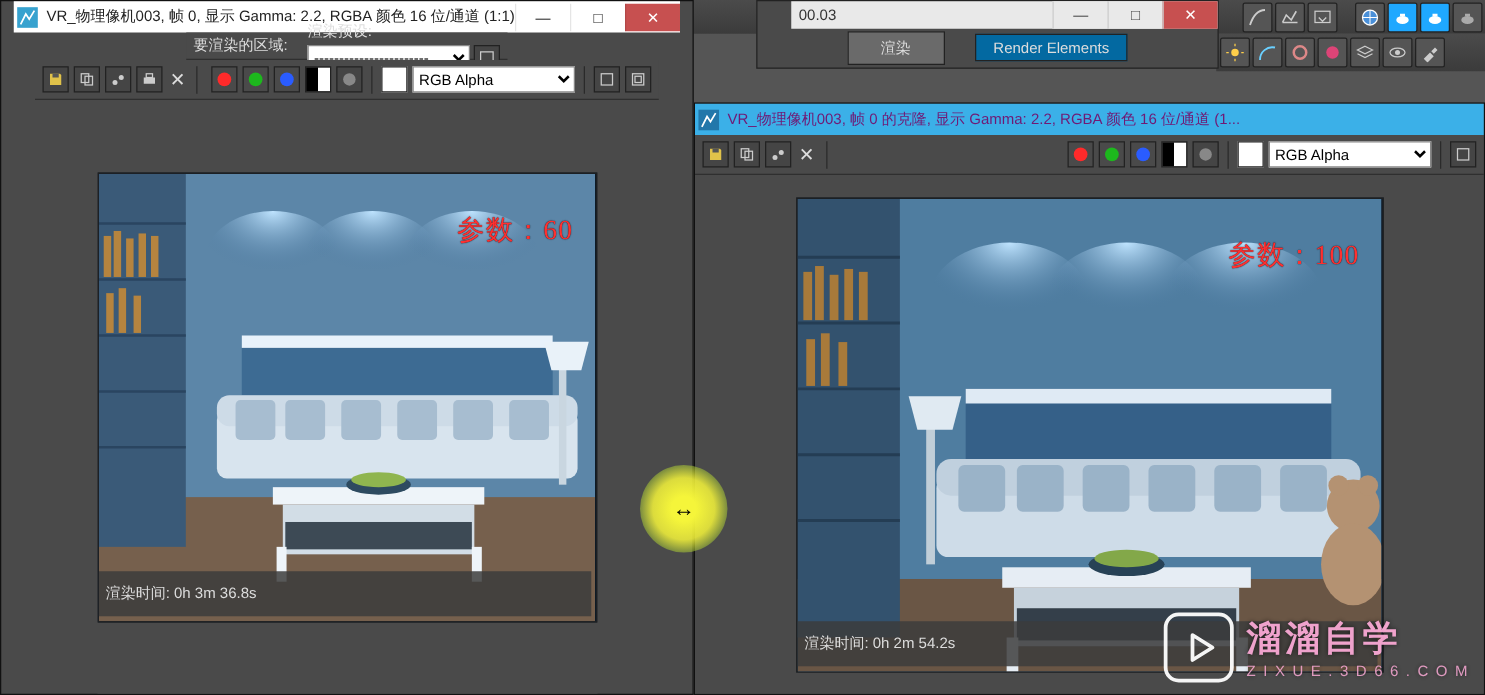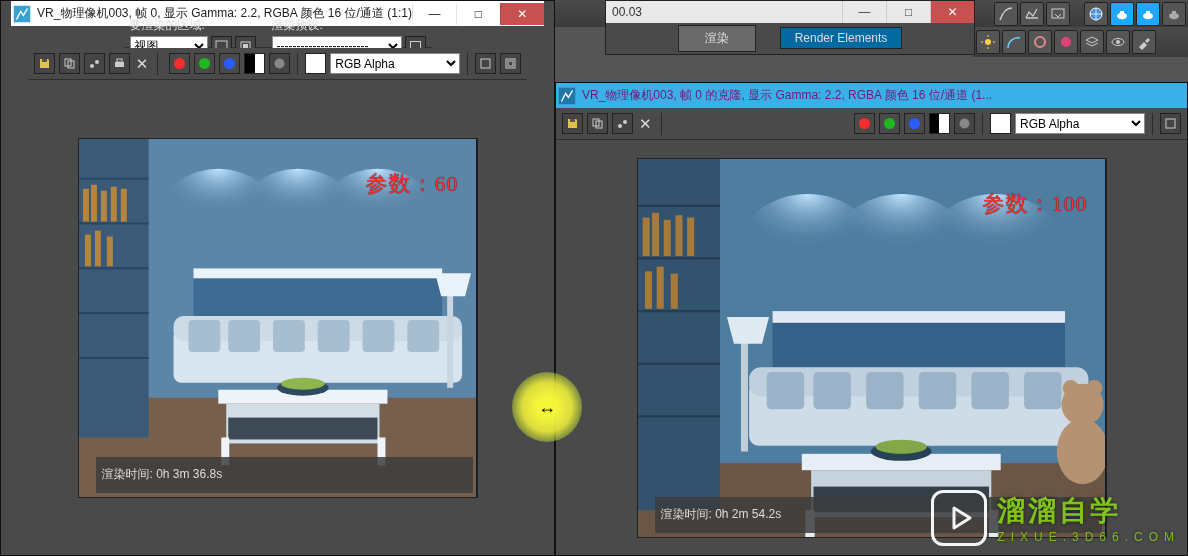--- a/index.html
+++ b/index.html
@@ -19,21 +19,21 @@
   
   .max-toolbar{position:absolute;top:0;left:0;right:0;height:27px;background:linear-gradient(#4b4b4b,#3b3b3b);display:flex;align-items:center;padding:0 2px;gap:2px;}
   .max-toolbar .spacer{flex:1;}
   .tbtn{width:24px;height:24px;background:#555;border:1px solid #222;border-radius:2px;display:flex;align-items:center;justify-content:center;color:#bbb;}
   .tbtn.blue{background:#1fa8ff;}
   .tbtn svg{width:16px;height:16px;}
   .max-toolbar-2{position:absolute;top:27px;right:0;width:215px;height:30px;background:linear-gradient(#4b4b4b,#3b3b3b);display:flex;align-items:center;gap:2px;padding:0 3px;}
 
   
   .render-dlg{position:absolute;top:0px;left:605px;width:370px;height:55px;background:#4a4a4a;border:1px solid #222;}
-  .render-dlg .titlebar{height:22px;background:#e9e9e9;display:flex;align-items:center;}
+  .render-dlg .titlebar{height:22px;background:#e9e9e9;display:flex;align-items:center;margin-left:27px;}
   .render-dlg .titlebar .ttl{flex:1;padding-left:6px;color:#333;}
   .render-dlg .wbtn{width:44px;height:22px;display:flex;align-items:center;justify-content:center;background:#e9e9e9;color:#444;border-left:1px solid #ccc;}
   .render-dlg .wbtn.close{background:#c75050;color:#fff;}
   .render-dlg .tabs{height:30px;display:flex;align-items:center;justify-content:center;gap:24px;}
   .render-dlg .tab{padding:3px 14px;background:#0369a1;border:1px solid #222;color:#ddd;}
   .render-dlg .tab.big{padding:4px 26px;background:#6a6a6a;}
 
   
   .fbwin{position:absolute;background:#4a4a4a;border:1px solid #111;display:flex;flex-direction:column;}
   .fbwin .titlebar{height:25px;display:flex;align-items:center;}
@@ -58,30 +58,30 @@
   .dot.g .c{background:#1db81d;}
   .dot.b .c{background:#2a5cff;}
   .sepv{width:1px;height:22px;background:#2a2a2a;margin:0 3px;}
   .sw{width:21px;height:21px;border:1px solid #222;}
   .sw.white{background:#fff;}
   .sw.contrast{background:linear-gradient(90deg,#000 50%,#fff 50%);}
   .fbwin select.alpha{width:130px;}
 
   .fbwin .canvas-wrap{flex:1;position:relative;background:#4a4a4a;display:flex;align-items:center;justify-content:center;overflow:hidden;}
   .render{position:relative;width:400px;height:360px;background:#0e1a26;border:1px solid #222;overflow:hidden;}
-  .render .status{position:absolute;left:17px;bottom:4px;right:4px;height:36px;background:rgba(60,60,60,.85);color:#ddd;display:flex;align-items:center;padding:0 6px;font-size:12px;}
+  .render .status{position:absolute;left:0;bottom:4px;right:4px;height:36px;background:rgba(60,60,60,.85);color:#ddd;display:flex;align-items:center;padding:0 6px;font-size:12px;}
   .render .param{position:absolute;top:30px;right:18px;color:var(--red);font-size:22px;font-family:"SimSun",serif;letter-spacing:1px;text-shadow:0 0 1px #000;}
   .render svg.scene{position:absolute;inset:0;}
 
   
   .cursor-spot{position:absolute;width:70px;height:70px;border-radius:50%;background:radial-gradient(circle,#f5f53a 0%,#f5f53a 20%,rgba(245,245,58,.85) 50%,rgba(144,196,48,.4) 75%,rgba(144,196,48,0) 100%);left:512px;top:372px;display:flex;align-items:center;justify-content:center;pointer-events:none;}
   .cursor-spot .arr{color:#000;font-size:18px;font-weight:bold;}
 
   
-  .watermark{position:absolute;right:8px;bottom:10px;display:flex;align-items:center;gap:10px;color:#84cc16;opacity:.95;}
+  .watermark{position:absolute;right:8px;bottom:10px;display:flex;align-items:center;gap:10px;color:#f9a8d4;opacity:.95;}
   .watermark .logo{width:56px;height:56px;border:3px solid #fff;border-radius:12px;display:flex;align-items:center;justify-content:center;}
   .watermark .txt .big{font-size:28px;font-weight:600;letter-spacing:3px;text-shadow:0 0 4px rgba(0,0,0,.6);}
   .watermark .txt .small{font-size:12px;letter-spacing:6px;opacity:.9;text-shadow:0 0 4px rgba(0,0,0,.6);}
 
   
   .fbwin.left{left:0;top:0;width:555px;height:556px;align-items:center;}
   .fbwin.right{left:555px;top:82px;width:633px;height:474px;}
 
 </style>
 </head>
@@ -199,34 +199,20 @@
       </span>
     <span class="ttl">VR_物理像机003, 帧 0, 显示 Gamma: 2.2, RGBA 颜色 16 位/通道 (1:1)</span>
     <div class="wbtn">—</div>
     <div class="wbtn">□</div>
     <div class="wbtn close">✕</div>
   </div>
 
   <div class="optrow">
     <div style="display:flex;flex-direction:column;gap:2px">
       <span class="lbl">要渲染的区域:</span>
-      <div style="display:flex;gap:3px;align-items:center">
-        <select style="width:78px"><option>视图</option></select>
-        <div class="mini">
-            <svg viewBox="0 0 13 13">
-              <rect x="1" y="1" width="11" height="11" stroke="#ccc" fill="none"></rect>
-            </svg>
-          </div>
-        <div class="mini">
-            <svg viewBox="0 0 13 13">
-              <rect x="2" y="2" width="9" height="9" stroke="#ccc" fill="none"></rect>
-              <rect x="4" y="4" width="5" height="5" fill="#ccc"></rect>
-            </svg>
-          </div>
-      </div>
     </div>
     <div style="display:flex;flex-direction:column;gap:2px;margin-left:10px;flex:1">
       <span class="lbl">渲染预设:</span>
       <div style="display:flex;gap:3px;align-items:center">
         <select style="width:130px"><option>-----------------------</option></select>
         <div class="mini">
             <svg viewBox="0 0 13 13">
               <rect x="1.5" y="1.5" width="10" height="10" stroke="#ccc" fill="none"></rect>
             </svg>
           </div>

